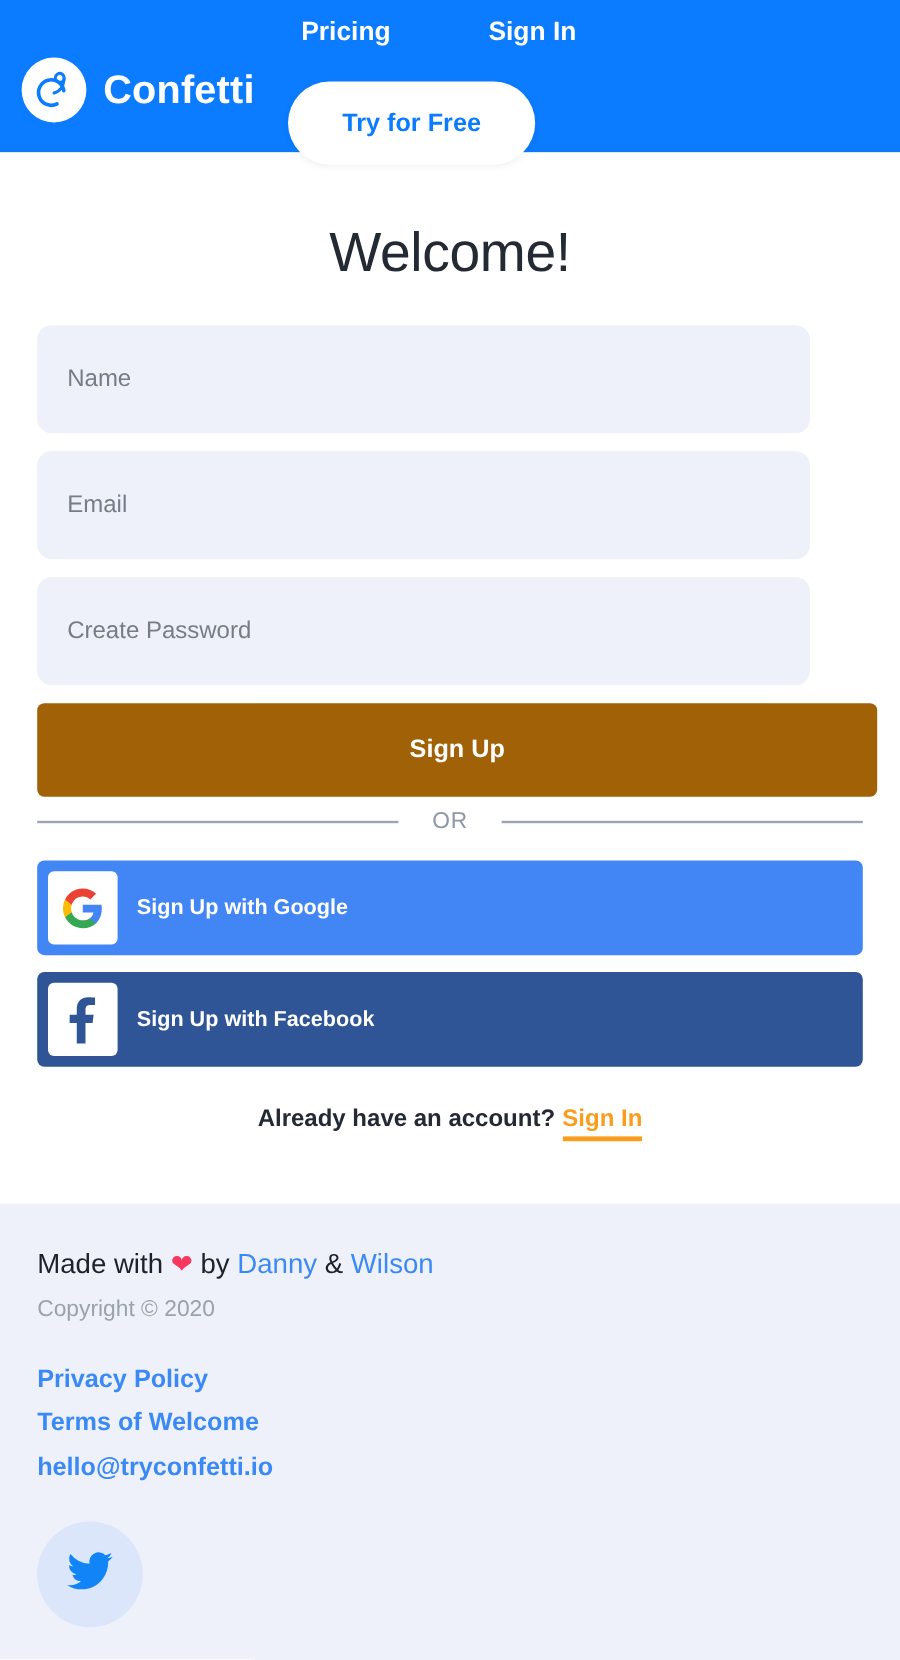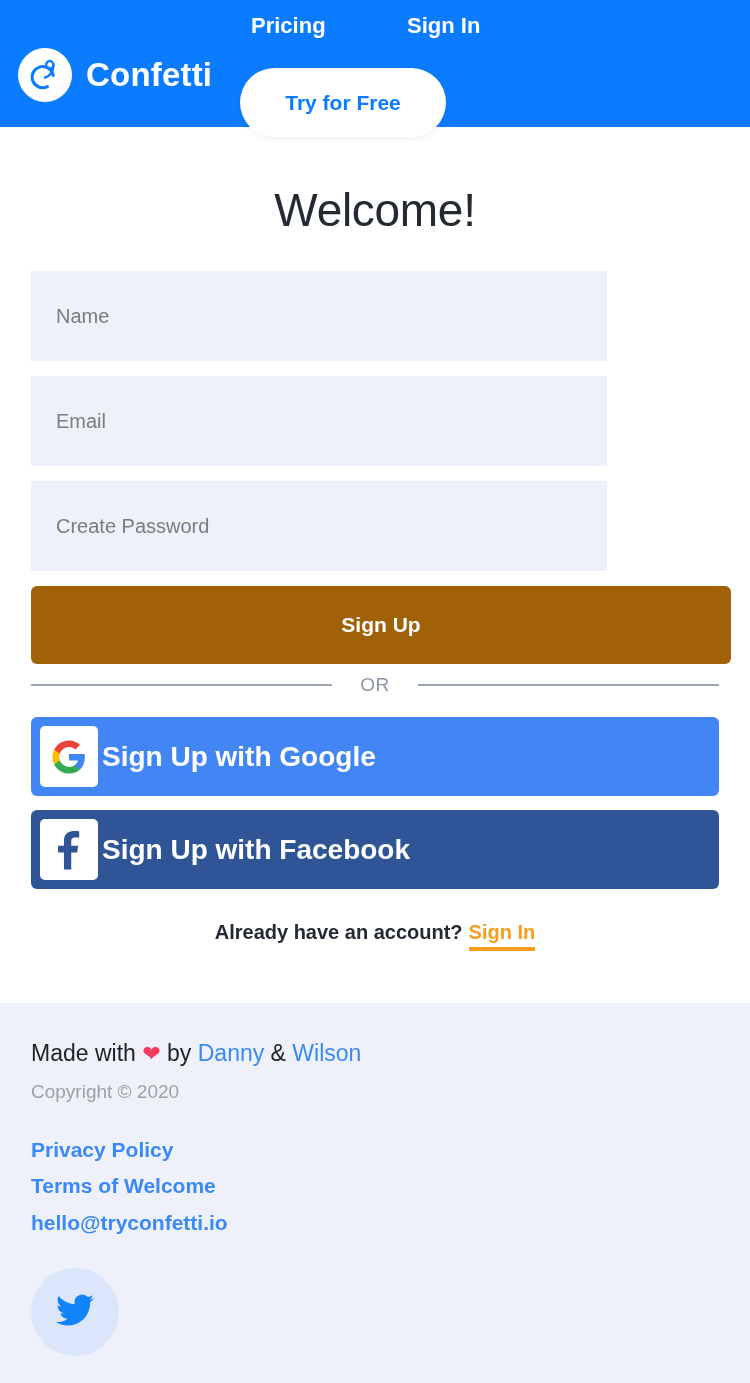--- a/index.html
+++ b/index.html
@@ -101,25 +101,25 @@
     text-align: center;
     font-size: 46px;
     font-weight: normal;
     color: #242a33;
     letter-spacing: -0.3px;
   }
 
   .field {
     position: absolute;
     left: 31px;
-    width: 576px;
+    width: 644px;
     height: 90px;
     background: #eef1f9;
     border: none;
-    border-radius: 0;
+    border-radius: 12px;
     padding: 0 25px;
     font-family: "Liberation Sans", sans-serif;
     font-size: 20px;
     color: #333a45;
   }
   .field::placeholder { color: #767d88; }
   .field-name { top: 144px; }
   .field-email { top: 249px; }
   .field-password { top: 354px; }
 
@@ -168,23 +168,23 @@
     border: none;
     border-radius: 6px;
     display: flex;
     align-items: center;
     padding-left: 9px;
     cursor: pointer;
     font-family: "Liberation Sans", sans-serif;
   }
   .social-btn .label {
     color: #ffffff;
-    font-size: 28px;
-    font-weight: bold;
-    margin-left: 4px;
+    font-size: 18px;
+    font-weight: bold;
+    margin-left: 16px;
   }
   .google-btn {
     top: 590px;
     background: #4285f4;
   }
   .facebook-btn {
     top: 683px;
     background: #2f5596;
   }
 

